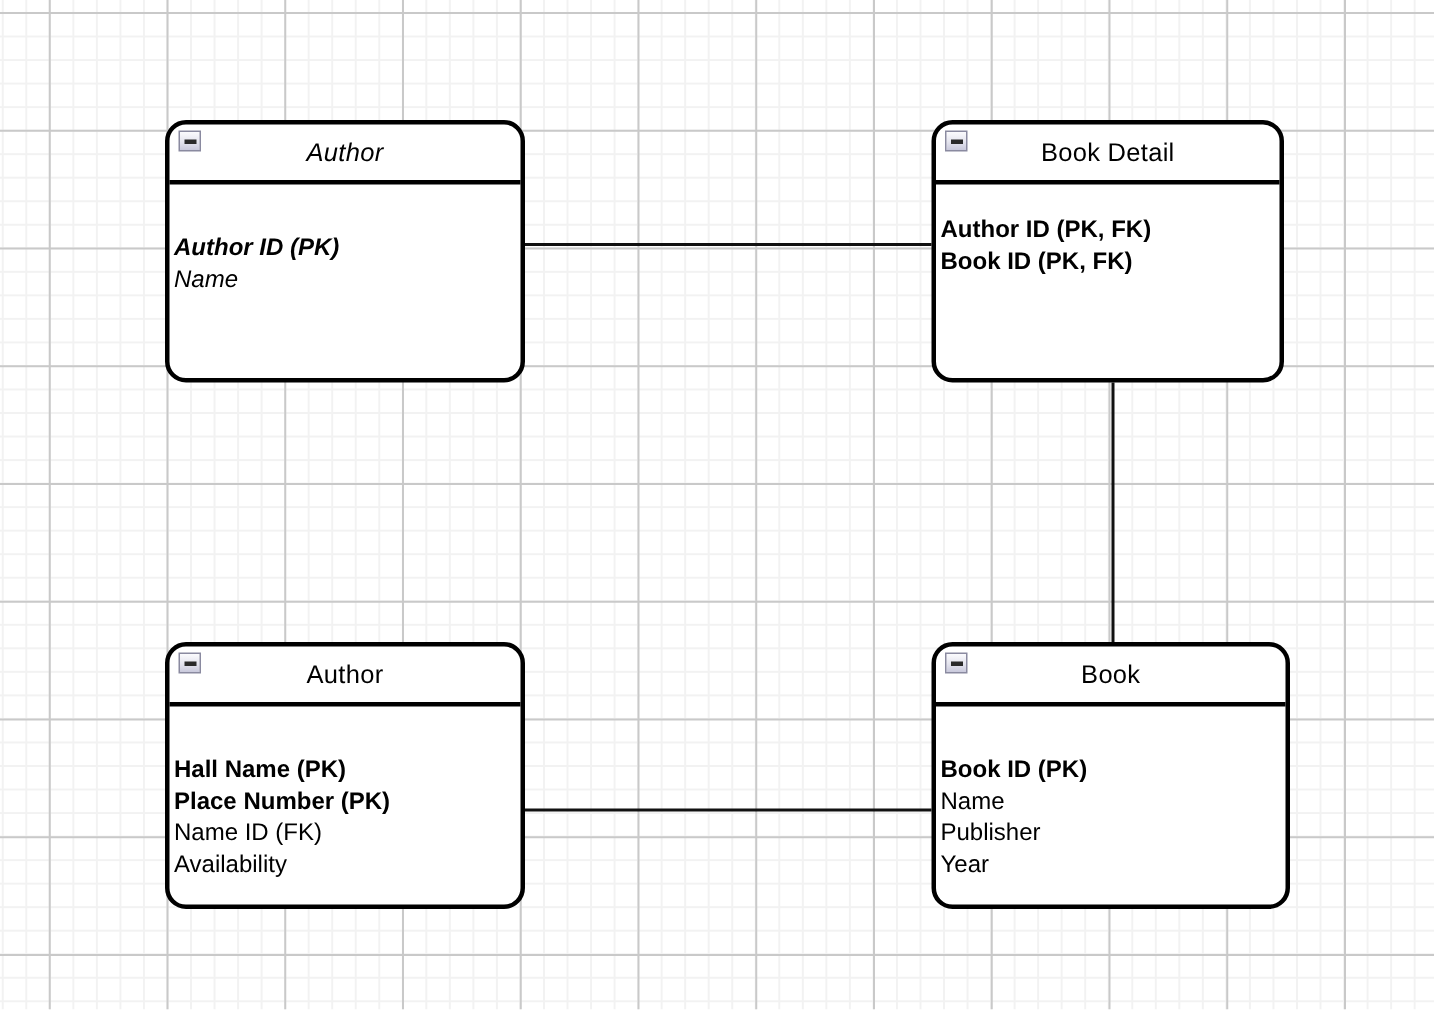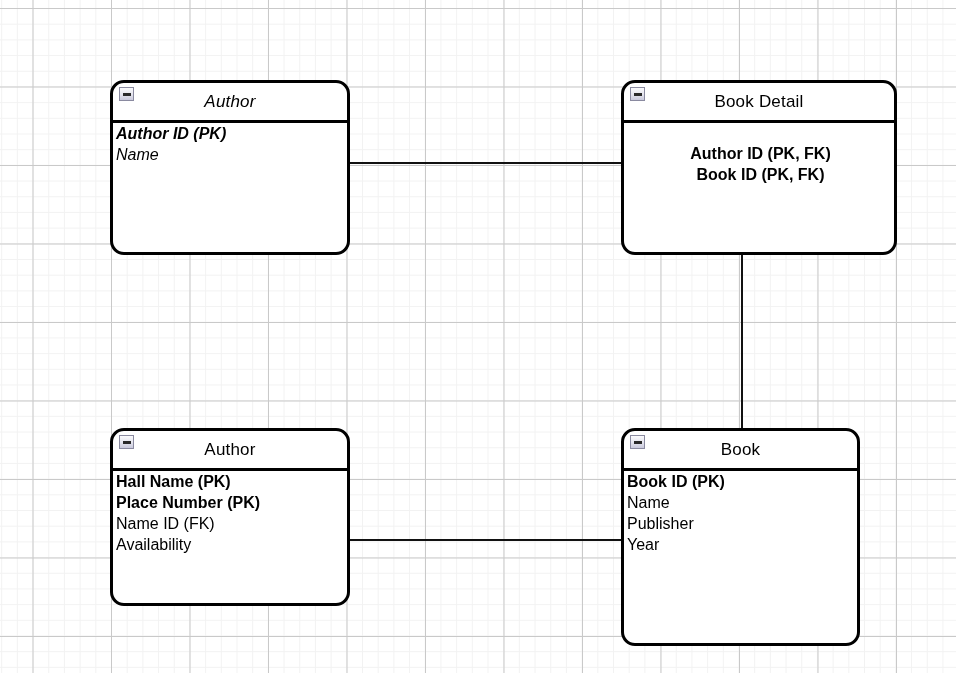--- a/index.html
+++ b/index.html
@@ -73,20 +73,21 @@
     align-items: center;
     justify-content: center;
   }
   .collapse-icon .bar {
     width: 8px;
     height: 3px;
     background: #2a2a2a;
   }
 
   .entity-body {
+    padding-top: 32px;
     padding-left: 2px;
   }
   .attr {
     font-size: 16px;
     line-height: 21px;
     color: #000000;
     white-space: nowrap;
     padding-left: 1px;
   }
   .attr.key { font-weight: bold; }
@@ -106,21 +107,21 @@
         <span class="bar"></span>
       </span>
       <span class="entity-title">Author</span>
     </div>
     <div class="entity-body">
       <div class="attr key">Author ID (PK)</div>
       <div class="attr">Name</div>
     </div>
   </div>
 
-  <div class="entity" style="left:621px; top:80px; width:276px; height:175px;text-align:center;">
+  <div class="entity" style="left:621px; top:80px; width:235px; height:175px;">
     <div class="entity-header">
       <span class="collapse-icon">
         <span class="bar"></span>
       </span>
       <span class="entity-title">Book Detail</span>
     </div>
     <div class="entity-body" style="padding-top:20px;">
       <div class="attr key">Author ID (PK, FK)</div>
       <div class="attr key">Book ID (PK, FK)</div>
     </div>
@@ -134,21 +135,21 @@
       <span class="entity-title">Author</span>
     </div>
     <div class="entity-body">
       <div class="attr key">Hall Name (PK)</div>
       <div class="attr key">Place Number (PK)</div>
       <div class="attr">Name ID (FK)</div>
       <div class="attr">Availability</div>
     </div>
   </div>
 
-  <div class="entity" style="left:621px; top:428px; width:239px; height:218px;">
+  <div class="entity" style="left:621px; top:428px; width:239px; height:178px;">
     <div class="entity-header">
       <span class="collapse-icon">
         <span class="bar"></span>
       </span>
       <span class="entity-title">Book</span>
     </div>
     <div class="entity-body">
       <div class="attr key">Book ID (PK)</div>
       <div class="attr">Name</div>
       <div class="attr">Publisher</div>

